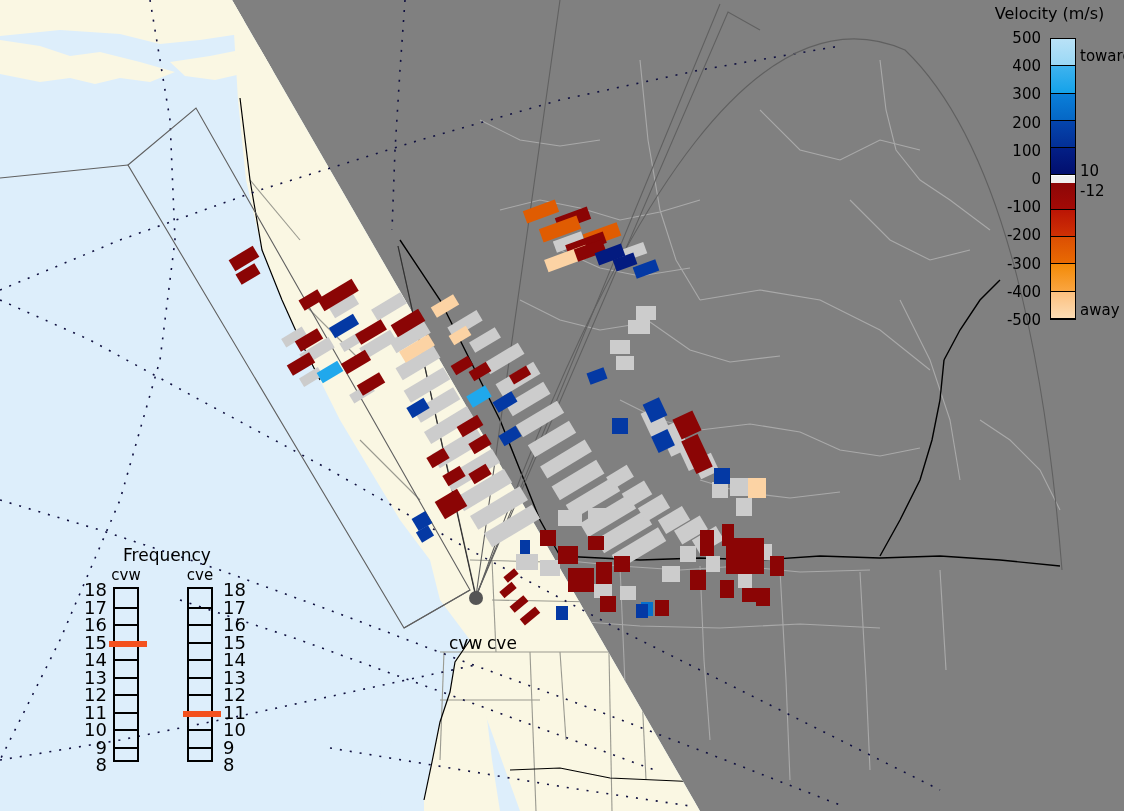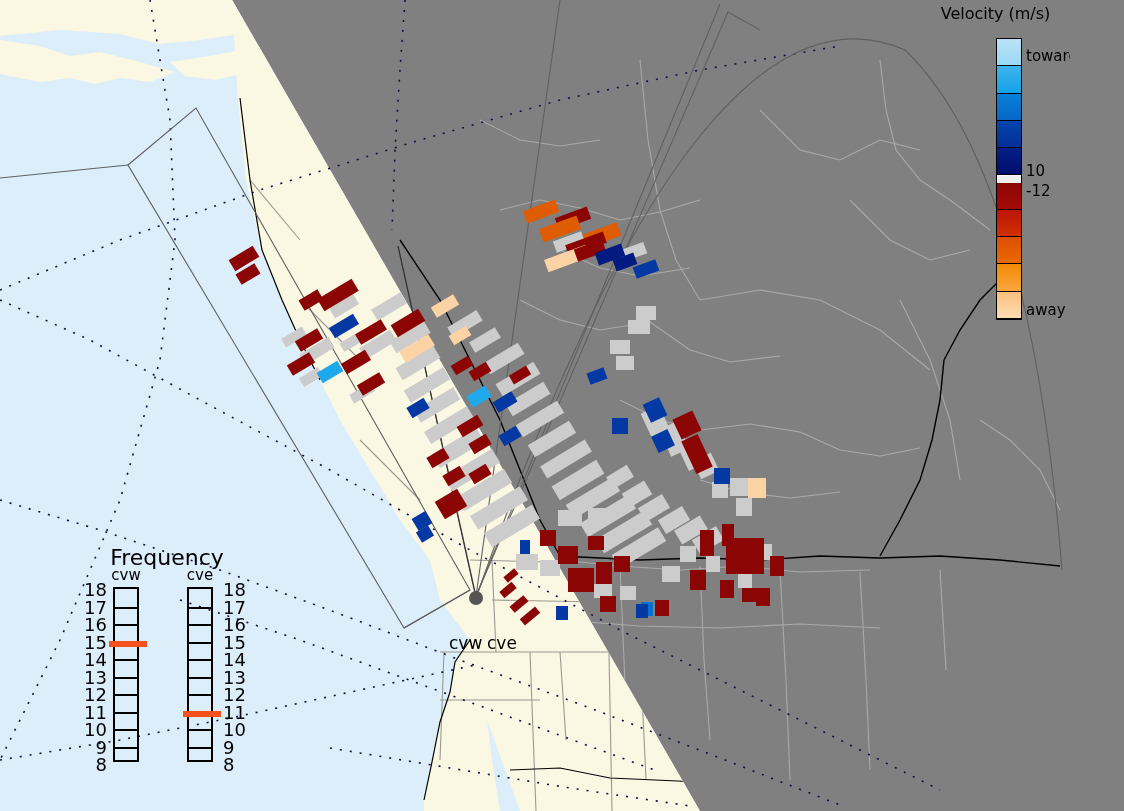--- a/index.html
+++ b/index.html
@@ -5,36 +5,36 @@
 <style>
   html,body{margin:0;padding:0;background:#808080;}
   body{font-family:"DejaVu Sans",sans-serif;}
   #root{position:relative;width:1124px;height:811px;overflow:hidden;background:#808080;}
   #mapsvg{position:absolute;left:0;top:0;width:1124px;height:811px;}
 
   .hdr{position:absolute;left:8px;top:2px;color:#000;font-family:"DejaVu Sans",sans-serif;
        font-size:17px;line-height:18px;white-space:pre;letter-spacing:.2px;}
 
   
-  #cbwrap{position:absolute;left:921px;top:0px;width:149px;height:340px;}
+  #cbwrap{position:absolute;left:975px;top:0px;width:149px;height:340px;}
   #cbtitle{position:absolute;left:0;top:4px;width:149px;text-align:center;color:#000;
            font-size:16px;white-space:nowrap;}
   #cbbar{position:absolute;left:75px;top:38px;width:26px;height:282px;border:1px solid #000;
          box-sizing:border-box;background:#fff;}
   .cbseg{position:absolute;left:0;width:100%;}
   #cbticks{position:absolute;left:0px;top:30px;width:70px;height:300px;}
   .cbtick{position:absolute;right:4px;color:#000;font-size:15px;white-space:nowrap;
           transform:translateY(-50%);}
   #cbside{position:absolute;left:103px;top:30px;width:46px;height:300px;overflow:hidden;}
   .cbside-lbl{position:absolute;left:2px;color:#000;font-size:15px;white-space:nowrap;
               transform:translateY(-50%);}
 
   
   #freqwrap{position:absolute;left:92px;top:545px;width:150px;height:245px;}
-  #freqtitle{position:absolute;left:0;top:0px;width:150px;text-align:center;color:#000;font-size:22px;}
+  #freqtitle{position:absolute;left:0;top:0px;width:150px;text-align:center;color:#000;font-size:17px;}
   .fcol{position:absolute;top:21px;width:60px;}
   .fcol-title{width:100%;text-align:center;color:#000;font-size:15px;}
   .fbox{position:relative;width:26px;height:175px;border:2px solid #000;box-sizing:border-box;
         background:transparent;margin:3px auto 0 auto;}
   .frow{position:absolute;left:0;width:100%;border-top:2px solid #000;box-sizing:border-box;}
   .fmark{position:absolute;left:-6px;width:38px;height:6px;background:#f4511e;}
   .flabels{position:absolute;top:0;width:26px;}
   .flab{position:absolute;color:#000;font-size:18px;white-space:nowrap;transform:translateY(-50%);}
   #fcol-w{left:4px;} #fcol-e{left:78px;}
 </style>
@@ -301,20 +301,33 @@
         <div class="cbseg" style="top: 54.6px; height: 27.3px; background: linear-gradient(rgb(10, 127, 216), rgb(5, 103, 198)); border-bottom: 1px solid rgb(0, 0, 0); box-sizing: border-box;"></div>
         <div class="cbseg" style="top: 81.9px; height: 27.3px; background: linear-gradient(rgb(4, 69, 173), rgb(3, 47, 150)); border-bottom: 1px solid rgb(0, 0, 0); box-sizing: border-box;"></div>
         <div class="cbseg" style="top: 109.2px; height: 27.3px; background: linear-gradient(rgb(3, 31, 134), rgb(2, 15, 110)); border-bottom: 1px solid rgb(0, 0, 0); box-sizing: border-box;"></div>
         <div class="cbseg" style="top: 136.5px; height: 7px; background: rgb(240, 240, 240);"></div>
         <div class="cbseg" style="top: 143.5px; height: 27.3px; background: linear-gradient(rgb(141, 7, 7), rgb(163, 10, 6)); border-bottom: 1px solid rgb(0, 0, 0); box-sizing: border-box;"></div>
         <div class="cbseg" style="top: 170.8px; height: 27.3px; background: linear-gradient(rgb(187, 21, 5), rgb(207, 49, 4)); border-bottom: 1px solid rgb(0, 0, 0); box-sizing: border-box;"></div>
         <div class="cbseg" style="top: 198.1px; height: 27.3px; background: linear-gradient(rgb(220, 79, 3), rgb(233, 106, 2)); border-bottom: 1px solid rgb(0, 0, 0); box-sizing: border-box;"></div>
         <div class="cbseg" style="top: 225.4px; height: 27.3px; background: linear-gradient(rgb(243, 138, 7), rgb(250, 165, 64)); border-bottom: 1px solid rgb(0, 0, 0); box-sizing: border-box;"></div>
         <div class="cbseg" style="top: 252.7px; height: 27.3px; background: linear-gradient(rgb(252, 192, 126), rgb(252, 220, 180)); border-bottom: 1px solid rgb(0, 0, 0); box-sizing: border-box;"></div>
       </div>
+    <div id="cbticks">
+        <div class="cbtick" style="top: 8px;">500</div>
+        <div class="cbtick" style="top: 36.2px;">400</div>
+        <div class="cbtick" style="top: 64.4px;">300</div>
+        <div class="cbtick" style="top: 92.6px;">200</div>
+        <div class="cbtick" style="top: 120.8px;">100</div>
+        <div class="cbtick" style="top: 149px;">0</div>
+        <div class="cbtick" style="top: 177.2px;">-100</div>
+        <div class="cbtick" style="top: 205.4px;">-200</div>
+        <div class="cbtick" style="top: 233.6px;">-300</div>
+        <div class="cbtick" style="top: 261.8px;">-400</div>
+        <div class="cbtick" style="top: 290px;">-500</div>
+      </div>
     <div id="cbside">
         <div class="cbside-lbl" style="top: 26px;">toward</div>
         <div class="cbside-lbl" style="top: 141px;">10</div>
         <div class="cbside-lbl" style="top: 161px;">-12</div>
         <div class="cbside-lbl" style="top: 280px;">away</div>
       </div>
   </div>
 
   <div id="freqwrap">
     <div id="freqtitle">Frequency</div>

